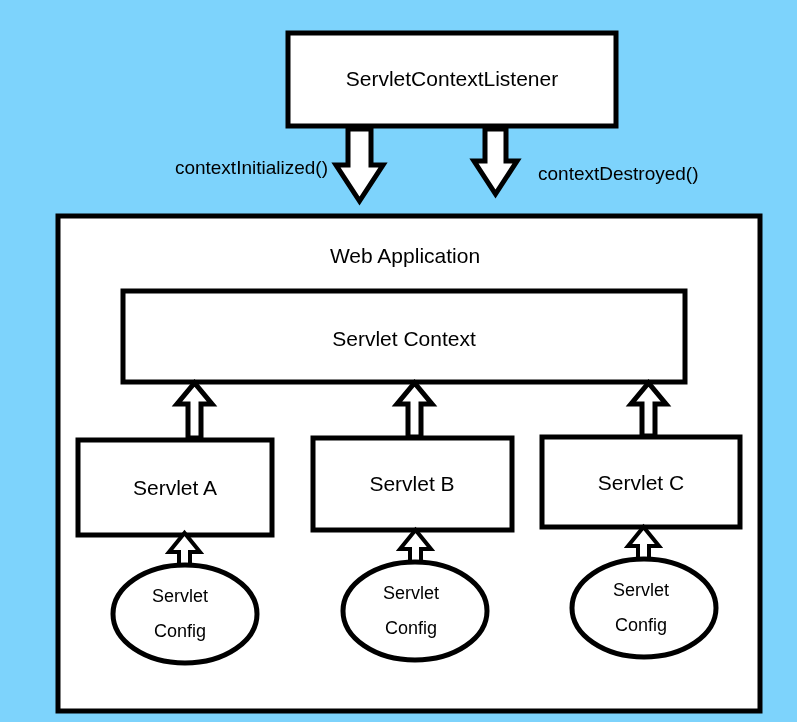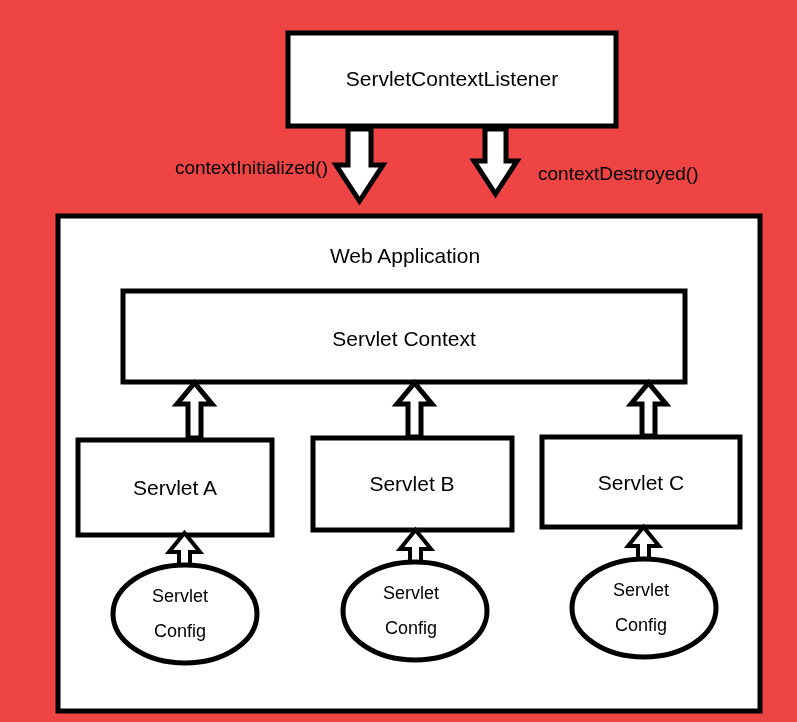--- a/index.html
+++ b/index.html
@@ -7,21 +7,21 @@
     padding: 0;
     background: #ffffff;
   }
   body {
     font-family: "Liberation Sans", sans-serif;
   }
   #diagram-root {
     position: relative;
     width: 797px;
     height: 722px;
-    background: #ef4444;
+    background: #7dd3fc;
     overflow: hidden;
   }
   svg.diagram {
     display: block;
     width: 797px;
     height: 722px;
   }
   .box-shape {
     fill: #ffffff;
     stroke: #000000;

